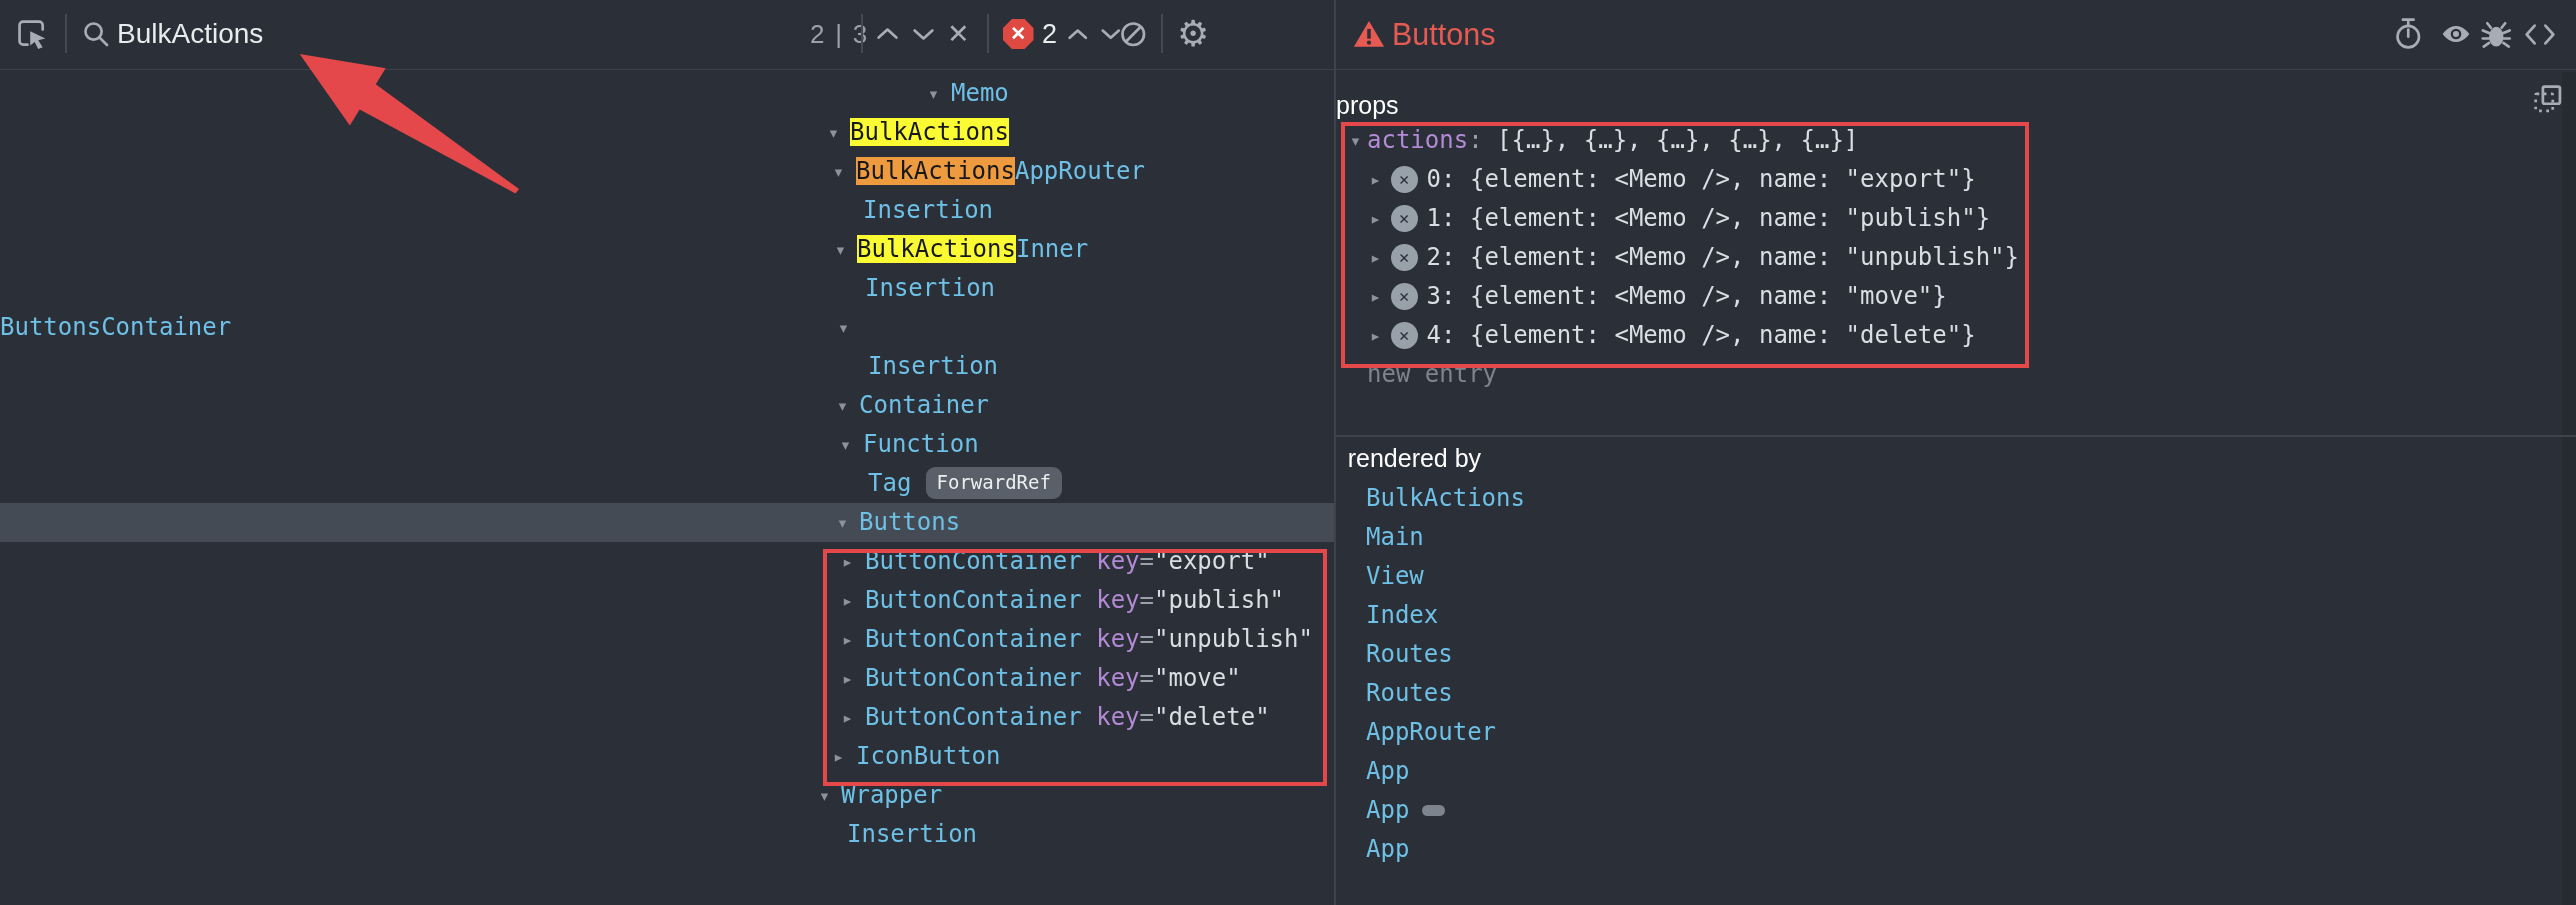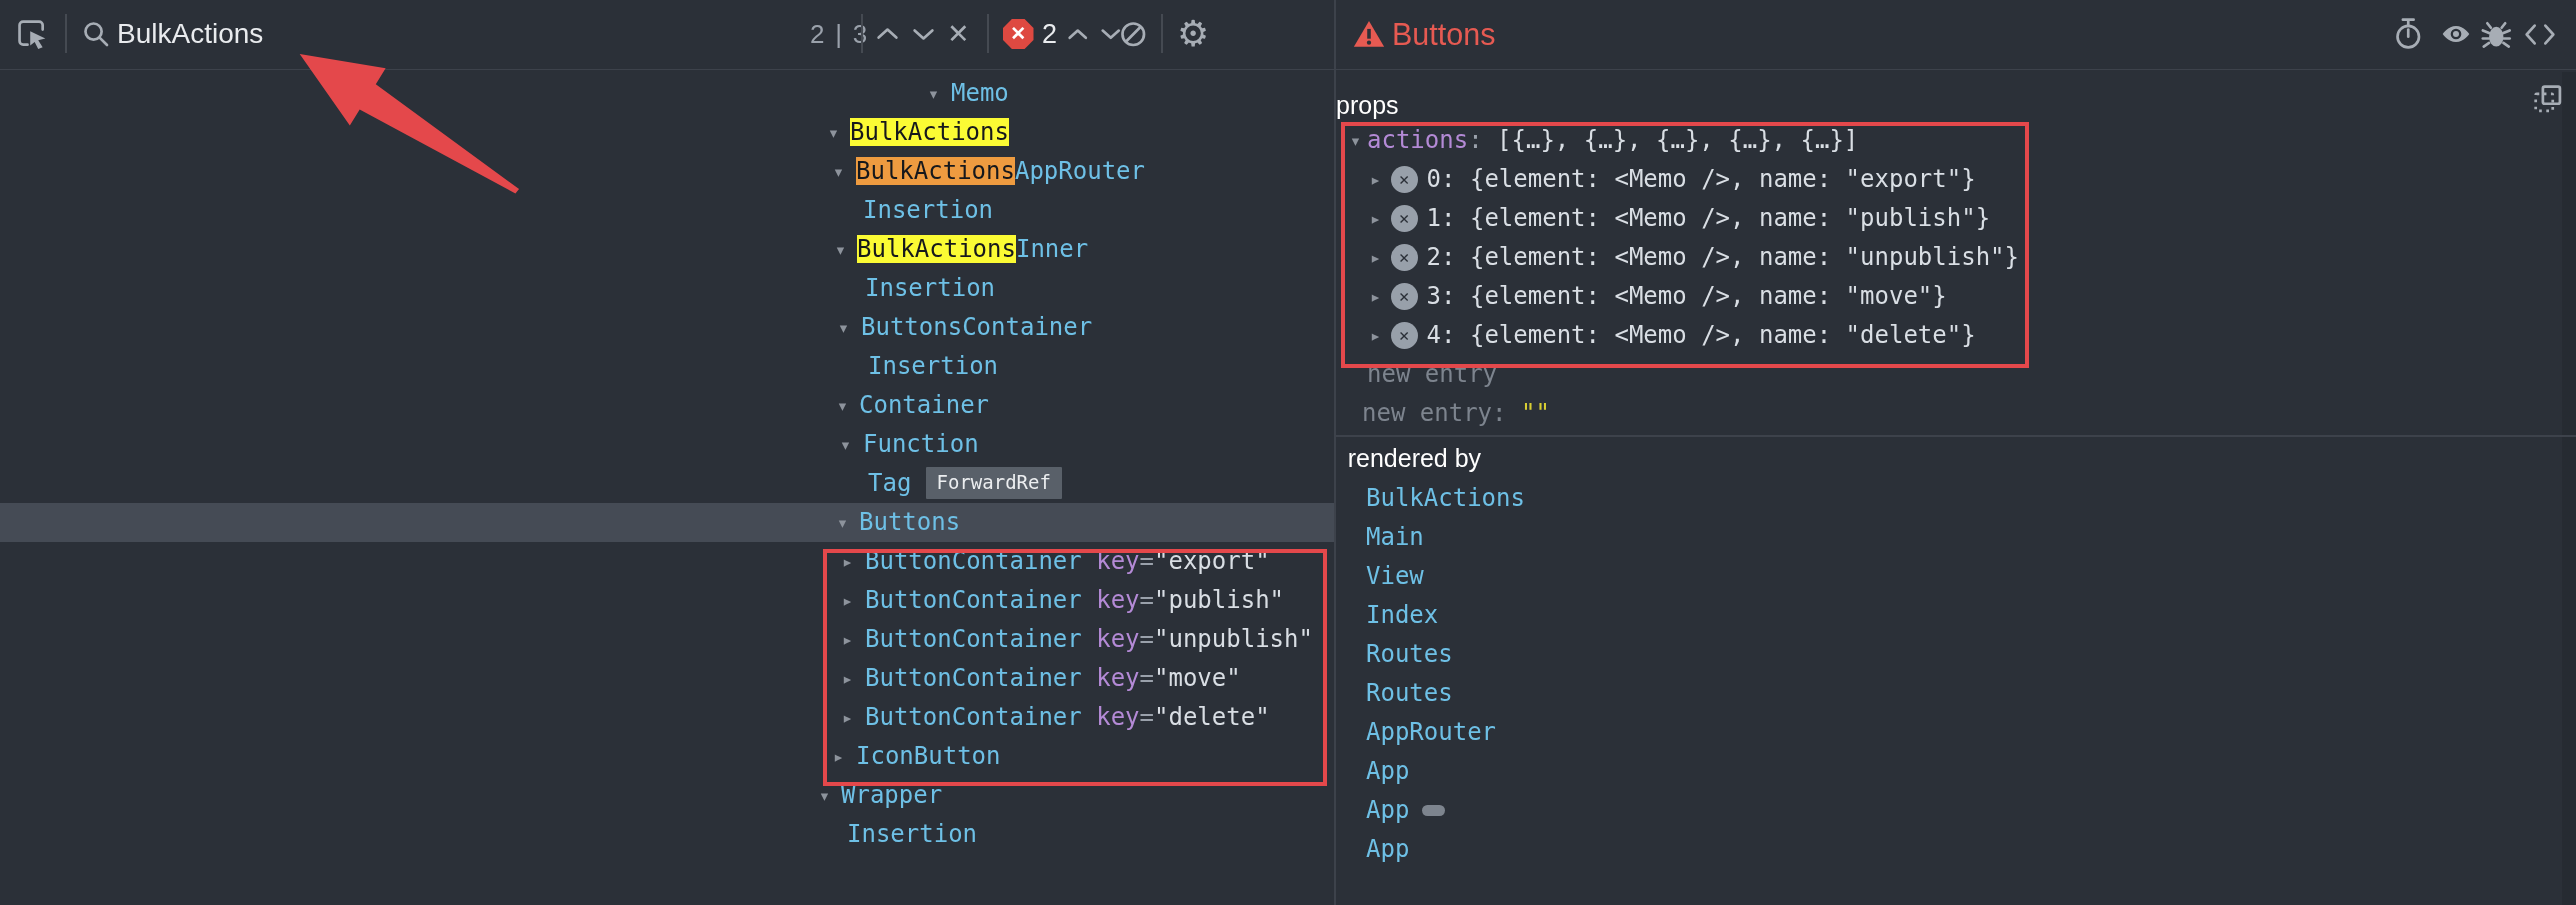--- a/index.html
+++ b/index.html
@@ -50,21 +50,21 @@
     font-family:"DejaVu Sans Mono",monospace;font-size:24px;color:var(--blue)}
   .trow.sel{background:var(--sel)}
   .twisty{position:absolute;top:0;font-size:19px;color:#8d939c;width:23px;text-align:center}
   .tpart{color:var(--blue)}
   .hl-match{background:var(--hl-y);color:#16181c}
   .hl-current{background:var(--hl-o);color:#16181c}
   .kw{color:var(--purple)}
   .eq{color:var(--gray)}
   .str{color:var(--val)}
   .tbadge{display:inline-block;margin-left:14.4px;background:var(--badgebg);color:#eceef0;
-    font-size:19px;line-height:19px;padding:6.3px 10.8px;border-radius:1px;vertical-align:1.8px}
+    font-size:19px;line-height:19px;padding:6.3px 10.8px;border-radius:9px;vertical-align:1.8px}
 
   
   .props-head{position:absolute;left:1336px;top:86px;height:39px;line-height:39px;
     font-size:25px;color:#fff}
   .copy-btn{position:absolute;left:2533px;top:84px;width:30.5px;height:30.5px}
   .props-rows{position:absolute;left:1336px;top:121px;width:1238px}
   .prow{position:relative;height:39px;line-height:39px;white-space:nowrap;
     font-family:"DejaVu Sans Mono",monospace;font-size:24px;color:var(--val);
     display:flex;align-items:center}
   .prow .twisty{position:static;line-height:39px}
@@ -211,21 +211,21 @@
   <div class="divider-v"></div>
   <div class="right-gutter"></div>
 
   <div class="tree" id="tree">
       <div class="trow"><span class="twisty" style="left: 922px;">▾</span><span style="margin-left: 951px;"><span class="tpart">Memo</span></span></div>
       <div class="trow"><span class="twisty" style="left: 822px;">▾</span><span style="margin-left: 850px;"><span class="tpart hl-match">BulkActions</span></span></div>
       <div class="trow"><span class="twisty" style="left: 827px;">▾</span><span style="margin-left: 856px;"><span class="tpart hl-current">BulkActions</span><span class="tpart">AppRouter</span></span></div>
       <div class="trow"><span style="margin-left: 863px;"><span class="tpart">Insertion</span></span></div>
       <div class="trow"><span class="twisty" style="left: 829px;">▾</span><span style="margin-left: 857px;"><span class="tpart hl-match">BulkActions</span><span class="tpart">Inner</span></span></div>
       <div class="trow"><span style="margin-left: 865px;"><span class="tpart">Insertion</span></span></div>
-      <div class="trow"><span class="twisty" style="left: 832px;">▾</span><span style="margin-left: 861px;"><span class="tpart">ButtonsContainer</span></span></div>
+      <div class="trow"><span class="twisty" style="left: 832px;">▾</span><span style=""><span class="tpart">ButtonsContainer</span></span></div>
       <div class="trow"><span style="margin-left: 868px;"><span class="tpart">Insertion</span></span></div>
       <div class="trow"><span class="twisty" style="left: 831px;">▾</span><span style="margin-left: 859px;"><span class="tpart">Container</span></span></div>
       <div class="trow"><span class="twisty" style="left: 834px;">▾</span><span style="margin-left: 863px;"><span class="tpart">Function</span></span></div>
       <div class="trow"><span style="margin-left: 868px;"><span class="tpart">Tag</span><span class="tbadge">ForwardRef</span></span></div>
       <div class="trow sel"><span class="twisty" style="left: 831px;">▾</span><span style="margin-left: 859px;"><span class="tpart">Buttons</span></span></div>
       <div class="trow"><span class="twisty" style="left: 836px;">▸</span><span style="margin-left: 865px;"><span class="tpart">ButtonContainer</span> <span class="kw">key</span><span class="eq">=</span><span class="str">"export"</span></span></div>
       <div class="trow"><span class="twisty" style="left: 836px;">▸</span><span style="margin-left: 865px;"><span class="tpart">ButtonContainer</span> <span class="kw">key</span><span class="eq">=</span><span class="str">"publish"</span></span></div>
       <div class="trow"><span class="twisty" style="left: 836px;">▸</span><span style="margin-left: 865px;"><span class="tpart">ButtonContainer</span> <span class="kw">key</span><span class="eq">=</span><span class="str">"unpublish"</span></span></div>
       <div class="trow"><span class="twisty" style="left: 836px;">▸</span><span style="margin-left: 865px;"><span class="tpart">ButtonContainer</span> <span class="kw">key</span><span class="eq">=</span><span class="str">"move"</span></span></div>
       <div class="trow"><span class="twisty" style="left: 836px;">▸</span><span style="margin-left: 865px;"><span class="tpart">ButtonContainer</span> <span class="kw">key</span><span class="eq">=</span><span class="str">"delete"</span></span></div>
@@ -269,24 +269,20 @@
         <span>3: {element: &lt;Memo /&gt;, name: "move"}</span>
       </div>
       <div class="prow pad-item">
         <span class="twisty">▸</span>
         <span class="delx">✕</span>
         <span>4: {element: &lt;Memo /&gt;, name: "delete"}</span>
       </div>
       <div class="prow pad-ne1">
         <span class="muted">new entry</span>
       </div>
-      <div class="prow pad-ne2">
-        <span class="muted">new entry:&nbsp;</span>
-        <span class="yellowval">""</span>
-      </div>
     </div>
 
   <div class="divider-h"></div>
   <div class="rb-head">rendered by</div>
   <div class="rb-list" id="rblist">
       <div class="rbrow">
         <span>BulkActions</span>
       </div>
       <div class="rbrow">
         <span>Main</span>

